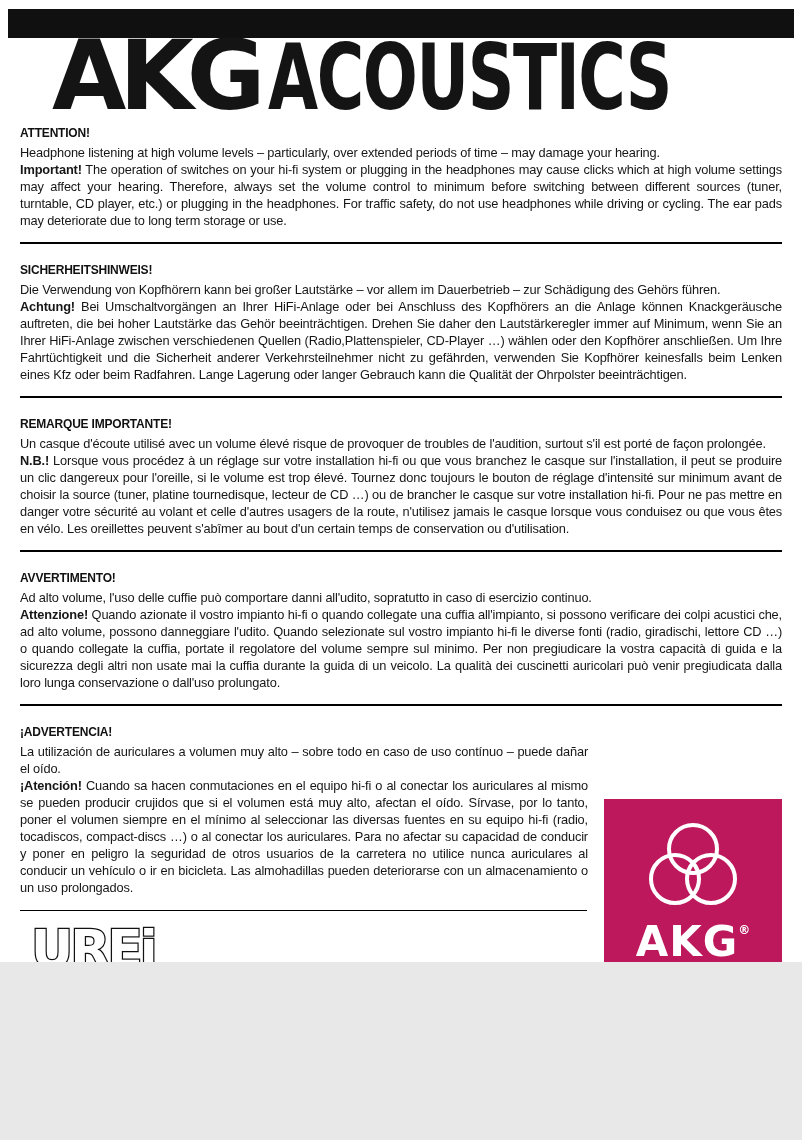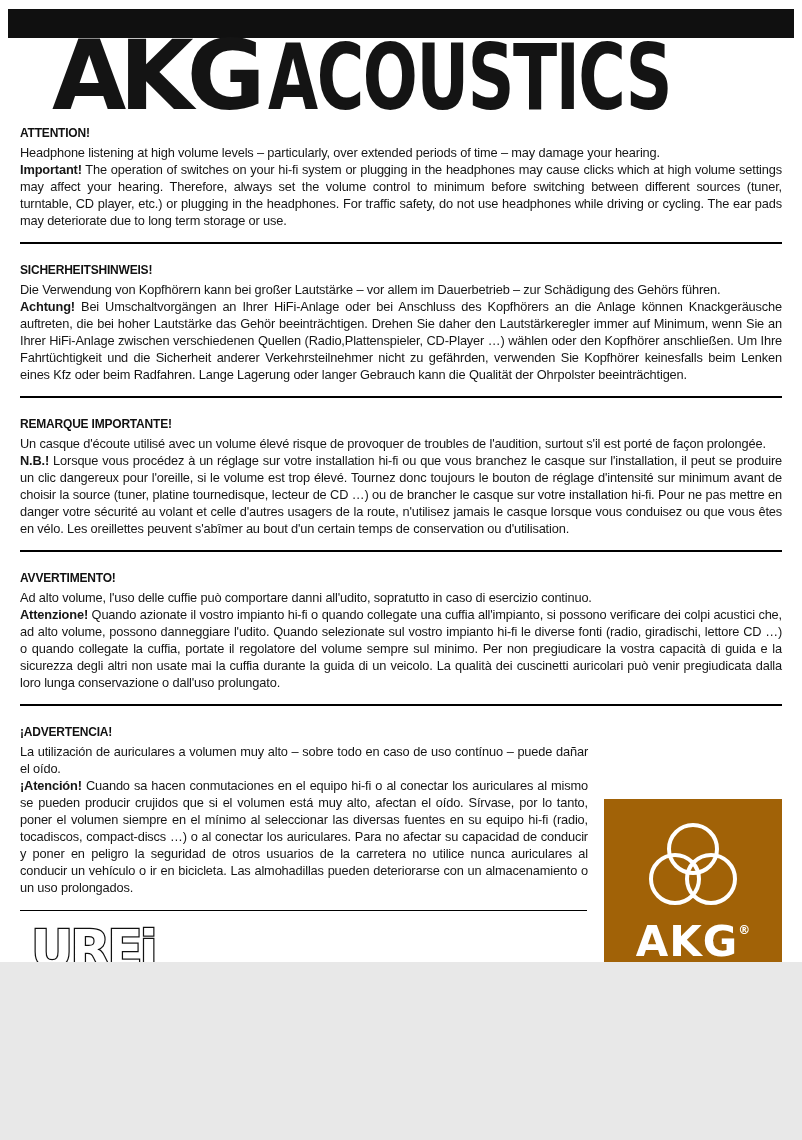--- a/index.html
+++ b/index.html
@@ -57,21 +57,21 @@
   .lead { font-weight: bold; }
   .rule {
     border: 0; border-top: 2px solid #000;
     margin: 13px 0 19px 0;
   }
   .bottom-block { position: relative; }
   .akg-box {
     float: right;
     width: 178px; height: 200px;
     margin: 74px 0 0 16px;
-    background: #a16207;
+    background: #be185d;
     text-align: center;
   }
   .akg-emblem { margin-top: 22px; }
   .akg-box-word {
     margin-top: 4px;
     color: #ffffff;
     font-family: "DejaVu Sans", sans-serif;
     font-weight: bold; font-size: 42px; line-height: 1;
     letter-spacing: 1px;
   }

